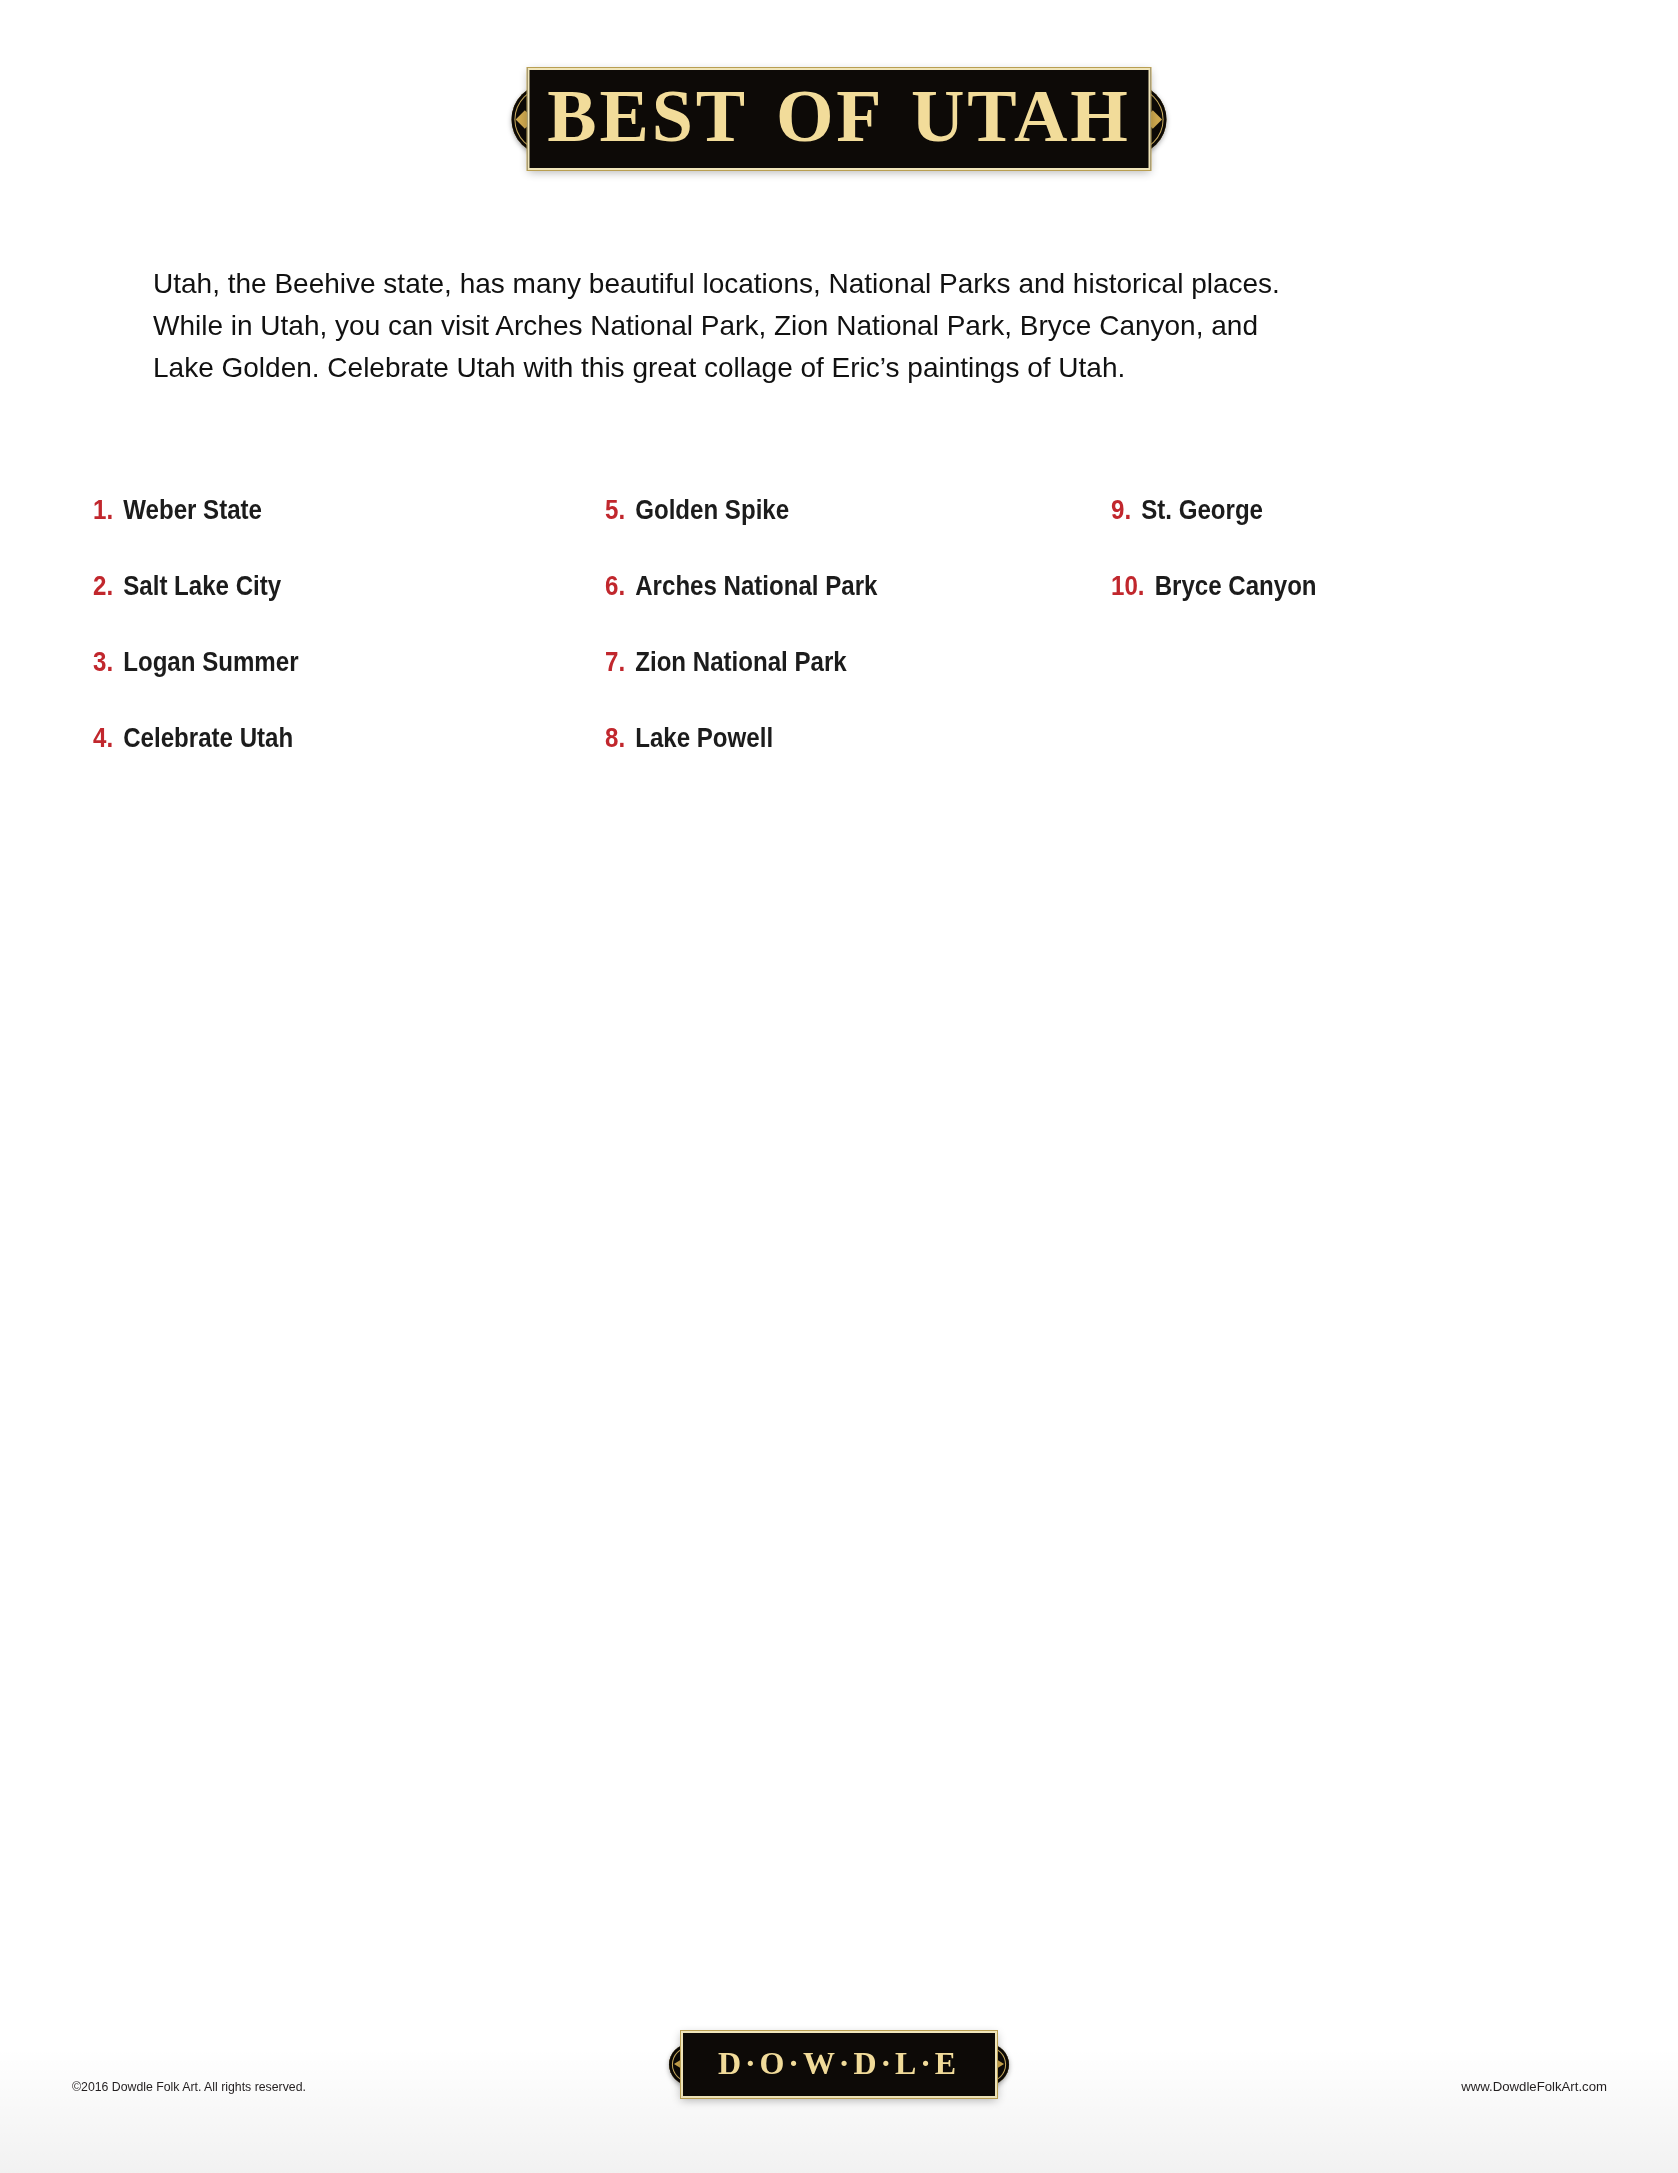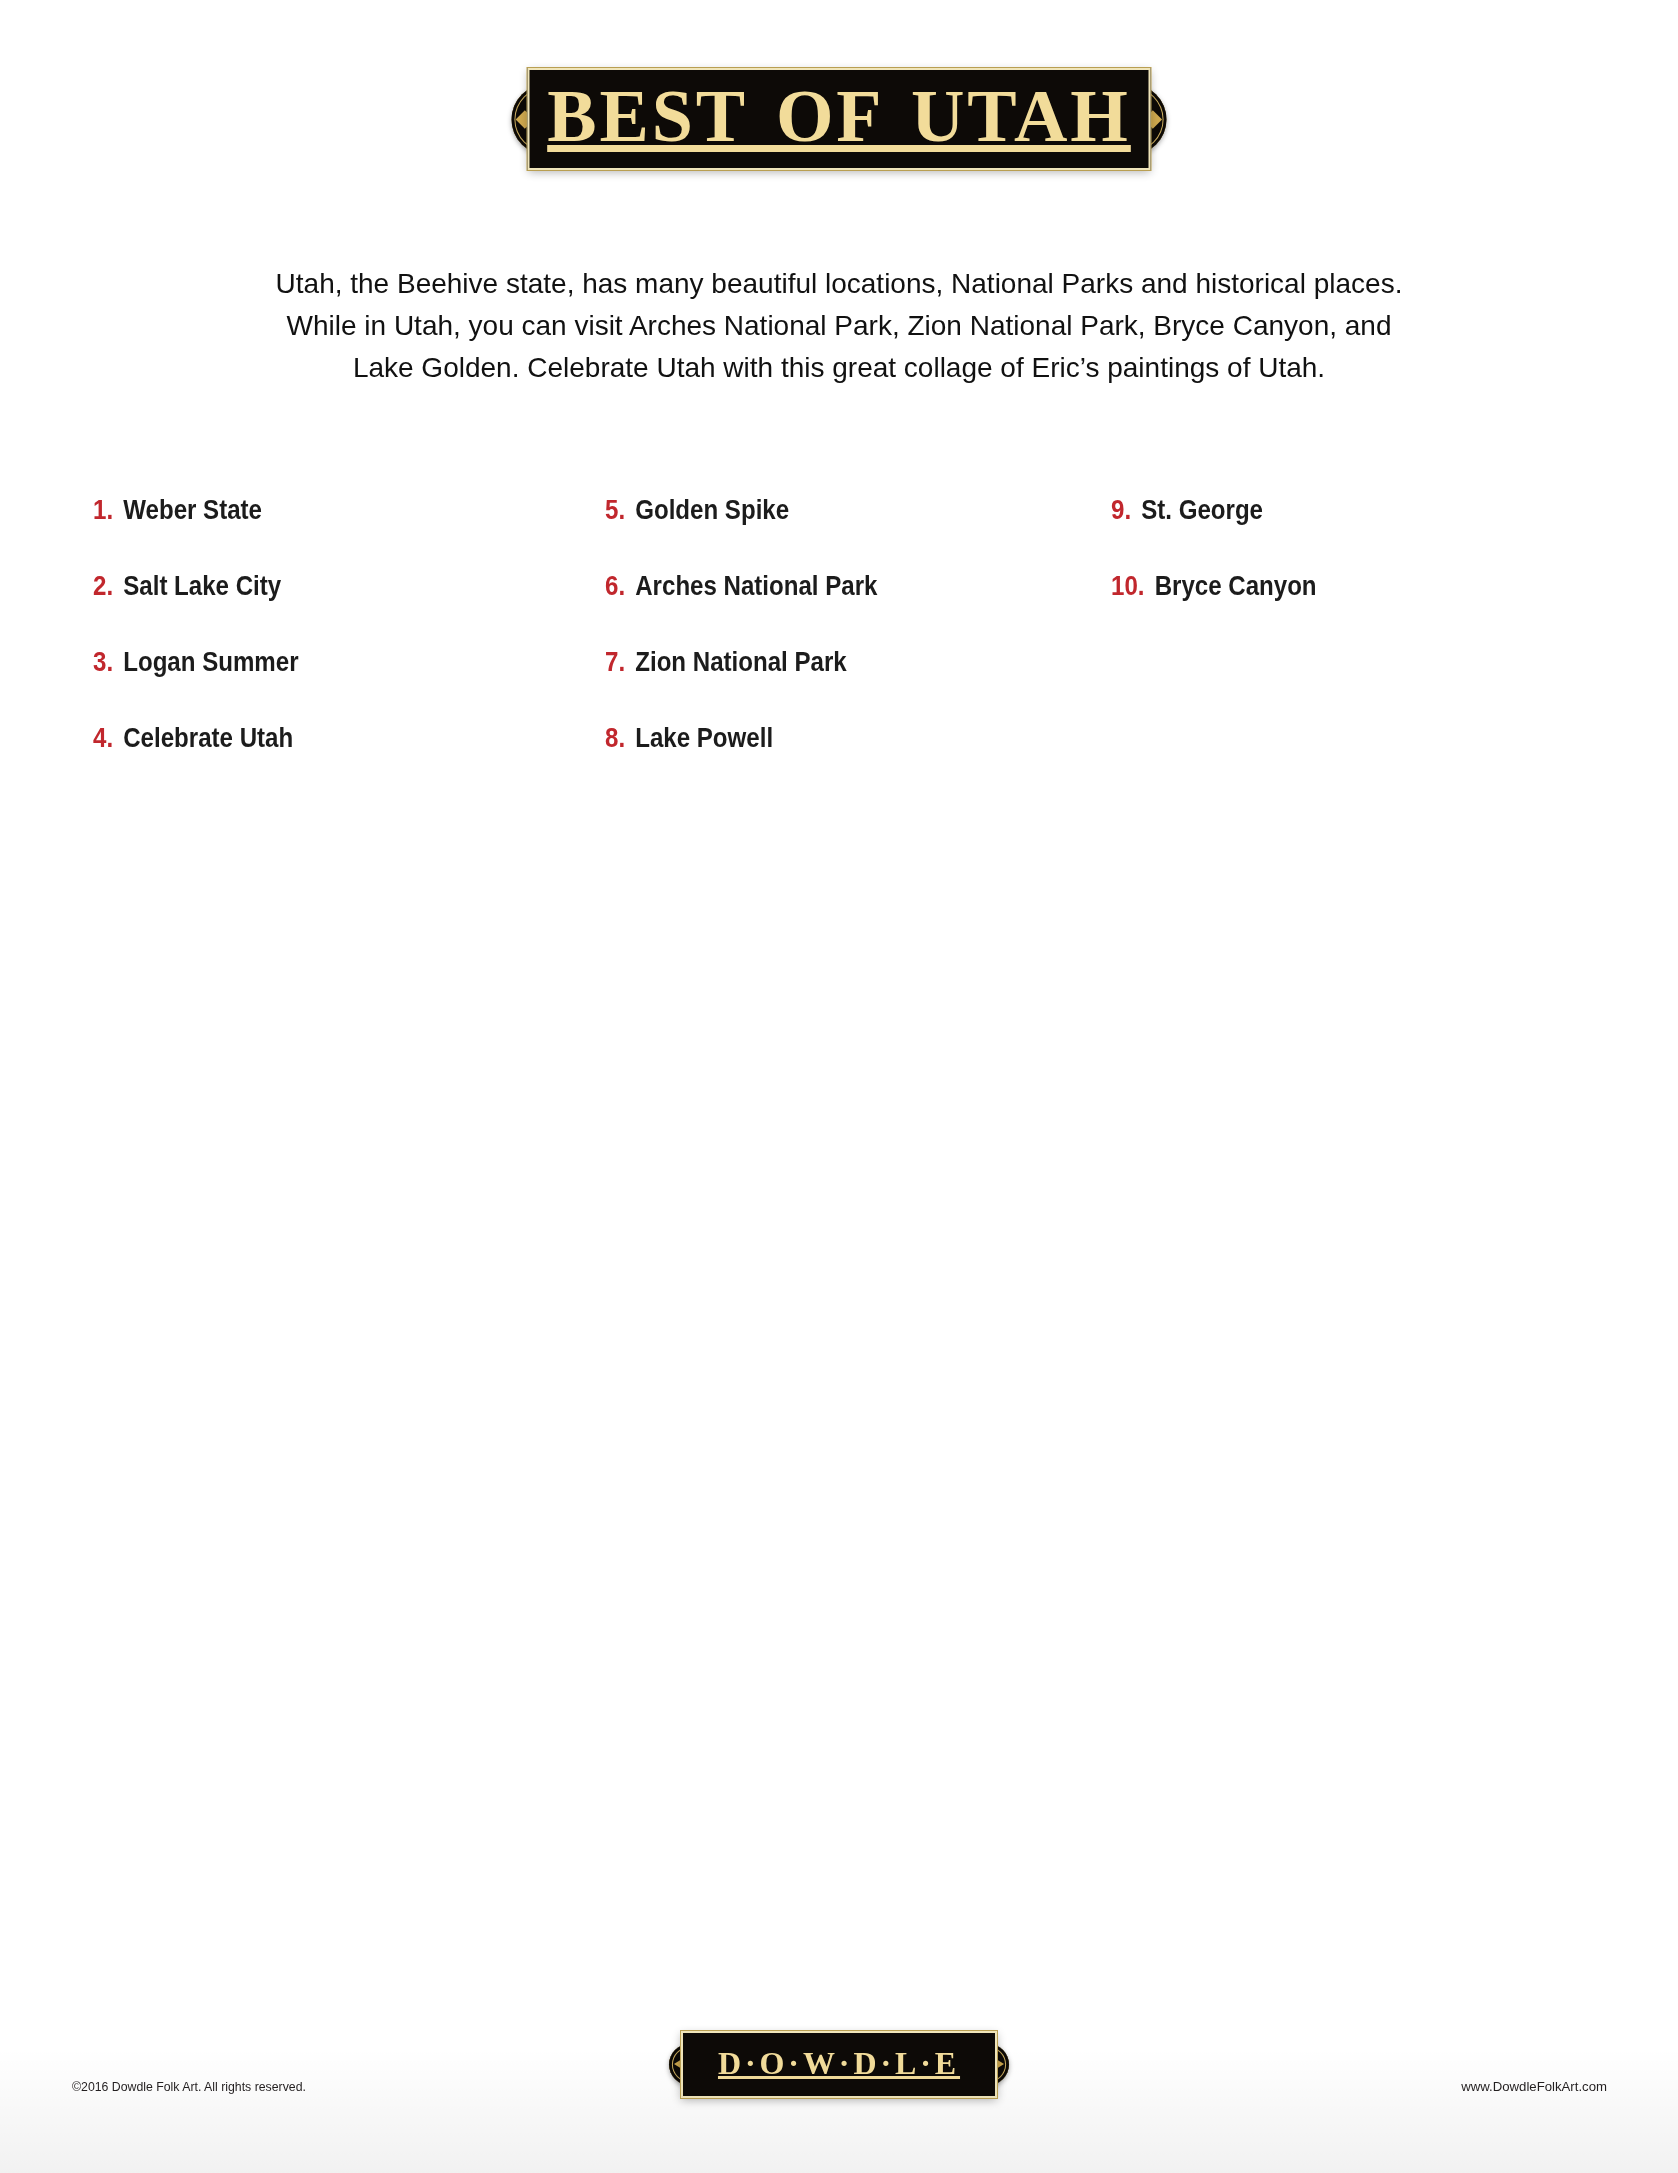--- a/index.html
+++ b/index.html
@@ -37,21 +37,20 @@
     box-shadow: inset 0 0 0 2.9px #0d0a07, inset 0 0 0 3.9px #c9ab5f, 0 2px 4.9px rgba(0,0,0,0.35);
     z-index: 1;
     display: flex;
     align-items: center;
   }
   .plaque-text {
     font-family: "Liberation Serif", serif;
     font-weight: bold;
     color: #f2dc9a;
     white-space: nowrap;
-    text-decoration: underline;
   }
 
   
   #banner { top: 68px; width: 623px; height: 102px; }
   #banner .plaque-end { width: 71px; height: 71px; top: 15.7px; }
   #banner .end-left  { left: -15.7px;  justify-content: flex-start; padding-left: 6.9px; }
   #banner .end-right { right: -15.7px; justify-content: flex-end;  padding-right: 6.9px; }
   #banner .plaque-text { font-size: 74px; letter-spacing: 2.9px; word-spacing: 7.8px; padding-bottom: 5.9px; }
   .orn-diamond {
     width: 12.7px; height: 12.7px;
@@ -59,21 +58,20 @@
     transform: rotate(45deg);
   }
 
   
   #intro {
     position: absolute;
     top: 263px;
     left: 50%;
     transform: translateX(-50%);
     width: 1372px;
-    text-align: center;
     font-size: 28px;
     line-height: 42px;
     color: #111111;
   }
 
   
   .list-col { position: absolute; top: 494px; }
   #col-1 { left: 93px; }
   #col-2 { left: 605px; }
   #col-3 { left: 1111px; }

